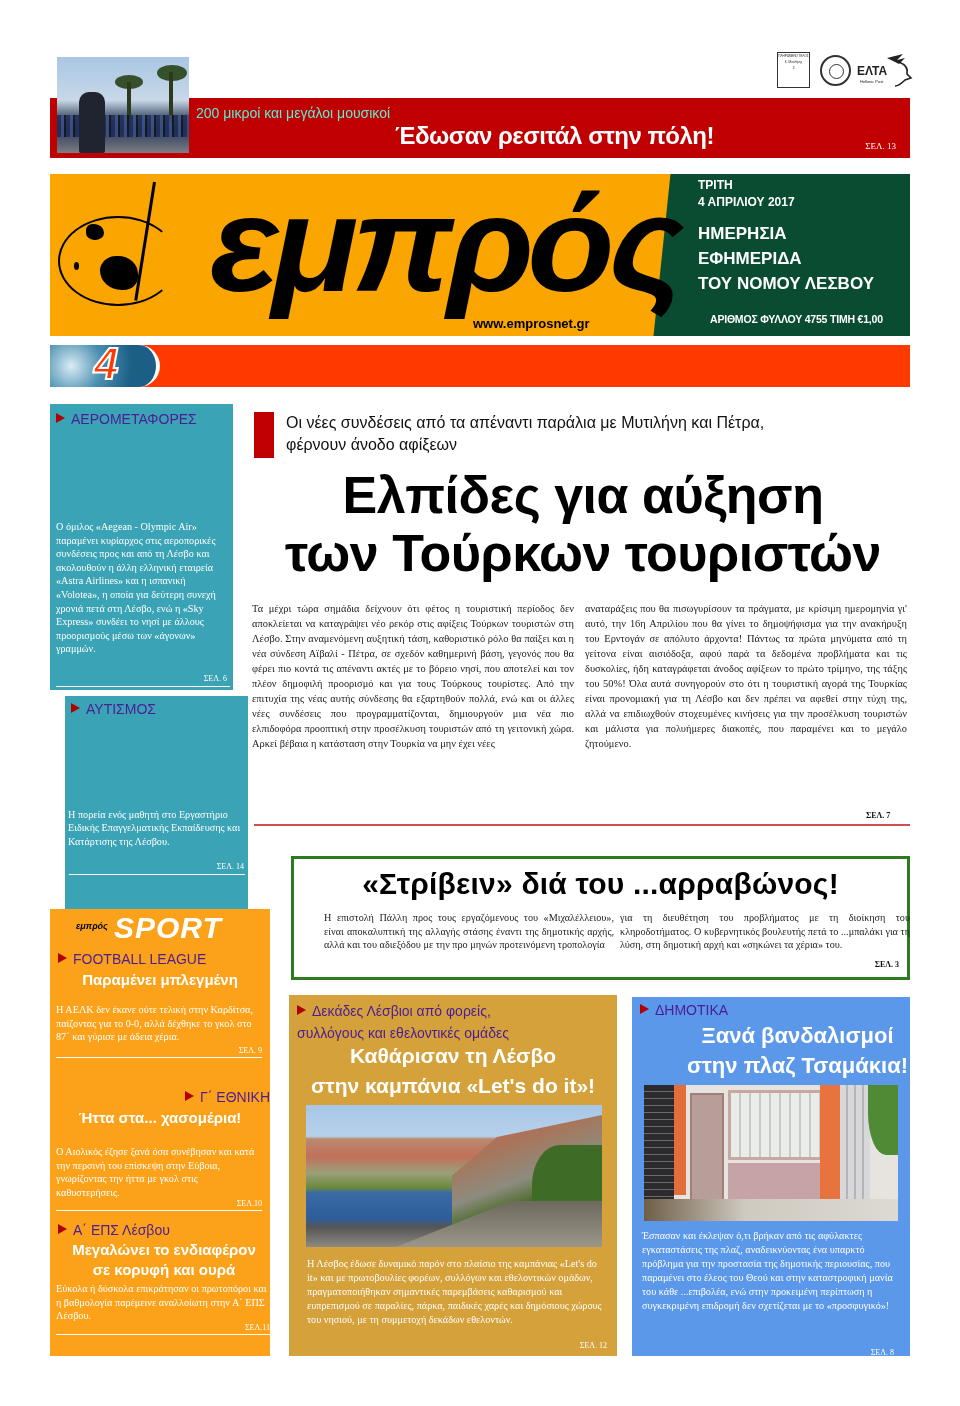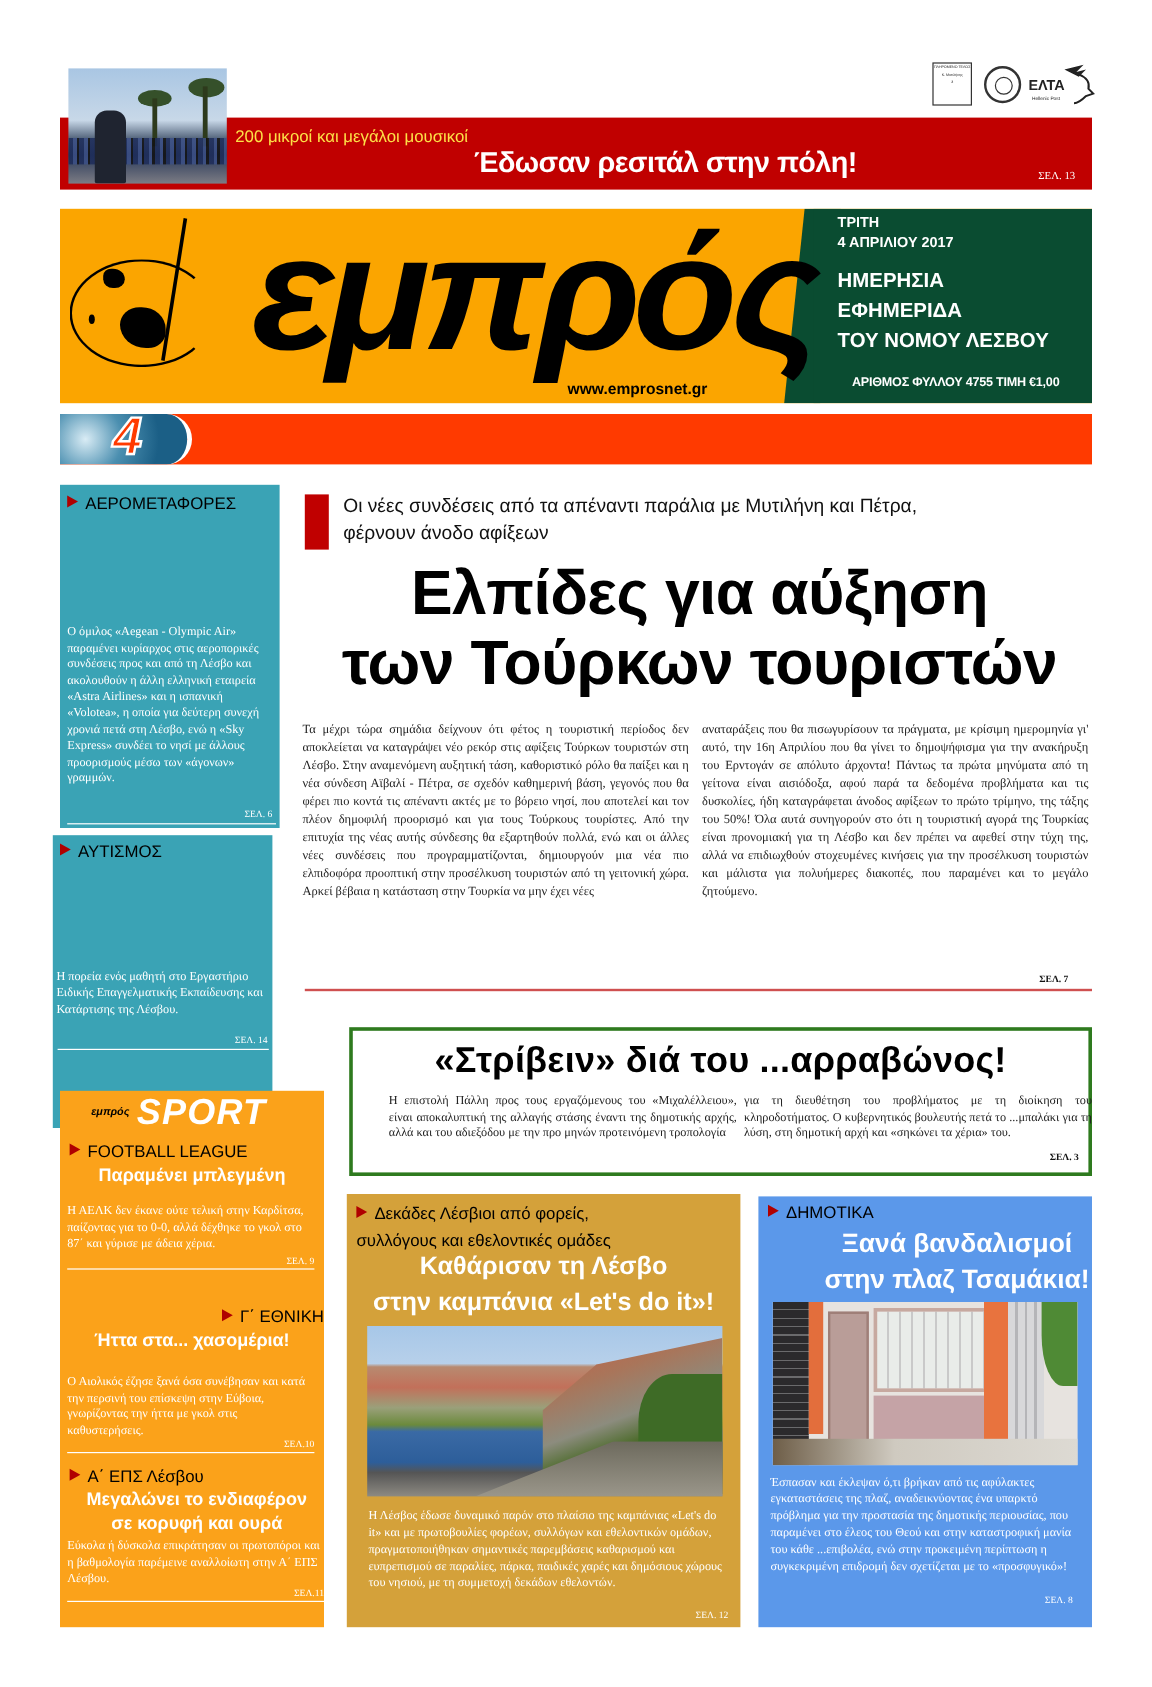--- a/index.html
+++ b/index.html
@@ -14,21 +14,21 @@
     background: linear-gradient(180deg, #a9c6e3 0%, #c8d8e8 45%, #5a6b82 60%, #2a3a5a 75%, #7c7c84 100%); }
   #top-photo .palm1 { position:absolute; left:70px; top:25px; width:4px; height:40px; background:#2d3a1c; }
   #top-photo .palm2 { position:absolute; left:112px; top:15px; width:4px; height:50px; background:#2d3a1c; }
   #top-photo .crown1 { position:absolute; left:58px; top:18px; width:28px; height:14px; border-radius:50%; background:#35502a; }
   #top-photo .crown2 { position:absolute; left:100px; top:8px; width:30px; height:16px; border-radius:50%; background:#35502a; }
   #top-photo .conductor { position:absolute; left:22px; top:35px; width:26px; height:61px; background:#1f2430; border-radius:10px 10px 2px 2px; }
   #top-photo .crowd { position:absolute; left:0; top:58px; width:132px; height:22px;
     background: repeating-linear-gradient(90deg, #1d2c5a 0 4px, #3b4f86 4px 7px, #111 7px 9px); opacity:.85; }
 
   #top-banner { left: 50px; top: 98px; width: 860px; height: 60px; background: #c00000; }
-  #top-banner .kicker { position:absolute; left:146px; top:7px; font-size:14px; color:#fde047; }
+  #top-banner .kicker { position:absolute; left:146px; top:7px; font-size:14px; color:#5eead4; }
   #top-banner .title { position:absolute; left:345px; top:24px; font-size:24px; font-weight:bold; color:#fff; letter-spacing:-0.5px; }
   #top-banner .page { position:absolute; right:14px; top:43px; font-size:9px; color:#fff; font-family:"Liberation Serif", serif; }
 
   .stamp { border:1px solid #333; background:#fff; }
   #stamp-rect { left: 777px; top: 52px; width: 33px; height: 36px; font-size:3px; line-height:6px; text-align:center; color:#222; }
   #stamp-round { left: 820px; top: 55px; width: 31px; height: 31px; border-radius:50%; border:2px solid #333; background:#fff; }
   #stamp-round::after { content:""; position:absolute; left:7px; top:7px; width:13px; height:13px; border-radius:50%; border:1px solid #333; }
   #elta-logo { left: 857px; top: 64px; font-size:12px; font-weight:bold; color:#222; }
   #elta-sub { left: 860px; top: 79px; font-size:4px; color:#222; }
   #elta-swoosh { left: 885px; top: 52px; width: 28px; height: 36px; }
@@ -48,29 +48,29 @@
   #issue-info { position:absolute; left: 660px; top: 139px; font-size: 10.5px; font-weight:bold; color:#fff; letter-spacing:-0.2px; }
 
   
   #pages-banner { left: 50px; top: 345px; width: 860px; height: 42px; background: #ff3a00; }
   #pages-banner .blue { position:absolute; left:0; top:0; width: 110px; height: 42px; background: radial-gradient(circle at 20% 50%, #d9ecf5 0%, #4b8fb0 35%, #1b5f86 70%); border-right: 4px solid #ffffff; border-radius: 0 30px 30px 0; }
   #pages-num { position:absolute; left: 44px; top: -6px; font-size: 44px; font-weight:bold; color:#ff3a00; -webkit-text-stroke: 2px #fff; font-style: italic; }
   #pages-text { position:absolute; left: 120px; top: 9px; font-size: 21px; color:#fff; letter-spacing: 0.3px; }
 
   
   .teal { background: #3aa3b5; color:#fff; }
-  .kick { font-size: 14px; color:#000000; }
+  .kick { font-size: 14px; color:#4c1d95; }
   .tri { display:inline-block; width:0; height:0; border-top:5px solid transparent; border-bottom:5px solid transparent; border-left:9px solid #b00000; margin-right:6px; vertical-align: 1px; }
   .box-head { font-weight:bold; color:#fff; text-align:center; }
   .box-body { font-family:"Liberation Serif", serif; color:#fff; }
   .sel { font-family:"Liberation Serif", serif; font-size: 8px; text-align:right; }
   .rule-w { height:1px; background:#fff; }
 
   #box-air { left: 50px; top: 404px; width: 183px; height: 286px; }
-  #box-aut { left: 44px; top: 696px; width: 183px; height: 244px; }
+  #box-aut { left: 65px; top: 696px; width: 183px; height: 244px; }
 
   
   #lead-marker { left: 254px; top: 412px; width: 20px; height: 46px; background: #c00000; }
   #lead-kicker { left: 286px; top: 412px; font-size: 16px; line-height: 22px; color:#111; }
   #lead-title { left: 258px; top: 466px; width: 650px; text-align:center; font-size: 52px; font-weight: bold; line-height: 58px; color:#000; letter-spacing: -0.5px; }
   .lead-col { top: 601px; width: 322px; font-family: "Liberation Serif", serif; font-size: 10.4px; line-height: 15px; color:#222; text-align: justify; }
   #lead-rule { left: 254px; top: 824px; width: 656px; height: 2px; background: #cf5050; }
   #lead-sel { left: 866px; top: 811px; font-size: 8px; font-weight:bold; }
 
   
@@ -268,14 +268,14 @@
       <div class="pillar1"></div>
       <div class="door"></div>
     <div class="window"></div>
       <div class="lowwall"></div>
       <div class="pillar2"></div>
     <div class="side"></div>
       <div class="green"></div>
       <div class="floor"></div>
   </div>
   <div class="box-body" style="position:absolute;left:10px;top:232px;width:262px;font-size:10.2px;line-height:14px;">Έσπασαν και έκλεψαν ό,τι βρήκαν από τις αφύλακτες εγκαταστάσεις της πλαζ, αναδεικνύοντας ένα υπαρκτό πρόβλημα για την προστασία της δημοτικής περιουσίας, που παραμένει στο έλεος του Θεού και στην καταστροφική μανία του κάθε ...επιβολέα, ενώ στην προκειμένη περίπτωση η συγκεκριμένη επιδρομή δεν σχετίζεται με το «προσφυγικό»!</div>
-  <div class="sel" style="position:absolute;right:16px;top:332px;color:#fff;margin-left:48px;">ΣΕΛ. 8</div>
+  <div class="sel" style="position:absolute;right:16px;top:351px;color:#fff;margin-left:48px;">ΣΕΛ. 8</div>
 </div>
 
 </body></html>

